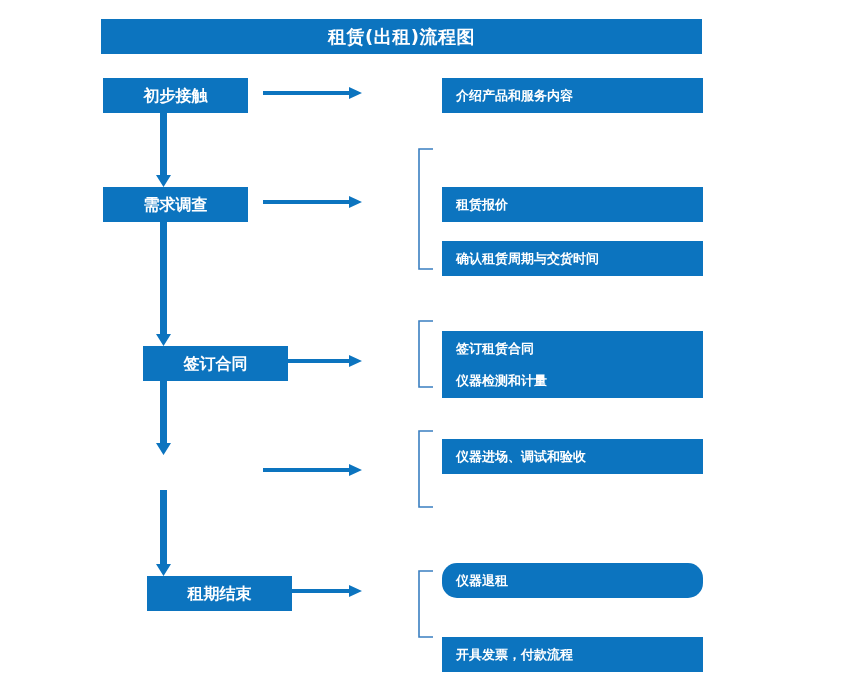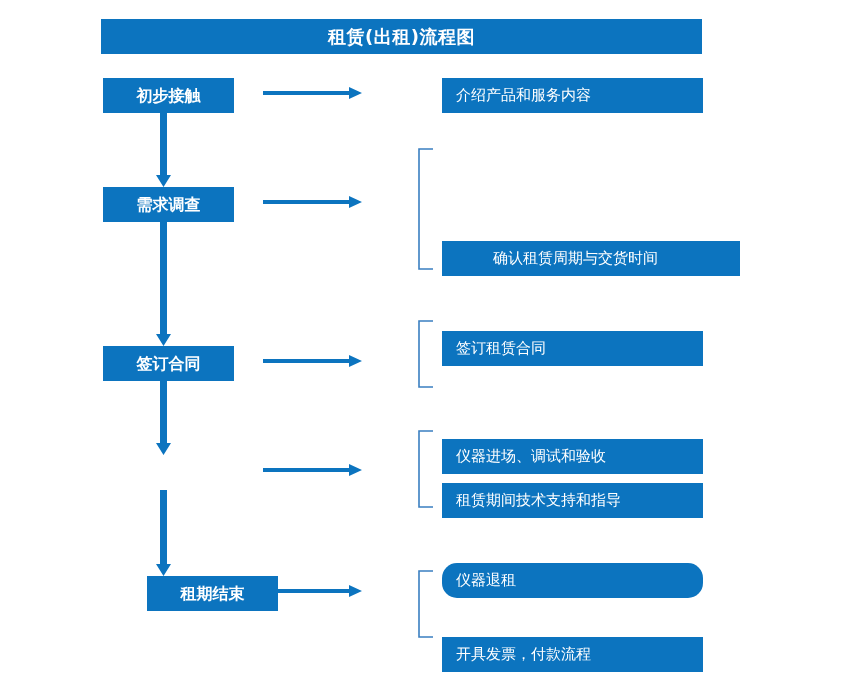--- a/index.html
+++ b/index.html
@@ -38,21 +38,21 @@
     font-weight: bold;
     letter-spacing: 0.5px;
     line-height: 1;
     white-space: nowrap;
   }
 
   
   .stage-box {
     position: absolute;
     left: 103px;
-    width: 131px;
+    width: 145px;
     height: 35px;
     background: #0c74bf;
     display: flex;
     align-items: center;
     justify-content: center;
   }
   .stage-box .stage-text {
     color: #ffffff;
     font-size: 16px;
     font-weight: bold;
@@ -66,22 +66,22 @@
     left: 442px;
     width: 261px;
     height: 35px;
     background: #0c74bf;
     display: flex;
     align-items: center;
     justify-content: flex-start;
   }
   .detail-box .detail-text {
     color: #ffffff;
-    font-size: 15px;
-    font-weight: normal;
+    font-size: 13px;
+    font-weight: bold;
     line-height: 1;
     margin-left: 14px;
     white-space: nowrap;
   }
 
   
   .h-arrow {
     position: absolute;
     left: 263px;
     width: 99px;
@@ -138,69 +138,72 @@
   <div class="h-arrow" style="top:194px;">
     <svg width="99" height="16" viewBox="0 0 99 16">
       <path d="M0 6 L86 6 L86 2 L99 8 L86 14 L86 10 L0 10 Z" fill="#0c74bf"></path>
     </svg>
   </div>
   <div class="group-bracket" style="top:148px;height:122px;">
     <svg width="15" height="122" viewBox="0 0 15 122">
       <path d="M15 1 L1 1 L1 121 L15 121" fill="none" stroke="#3a7fc1" stroke-width="1.6"></path>
     </svg>
   </div>
-  <div class="detail-box" style="top:241px;padding-left:37px;">
+  <div class="detail-box" style="top:187px;">
+    <span class="detail-text">租赁报价</span>
+  </div>
+  <div class="detail-box" style="top:241px;">
     <span class="detail-text">确认租赁周期与交货时间</span>
   </div>
 
   <div class="v-arrow" style="top:222px;height:124px;">
     <svg width="17" height="124" viewBox="0 0 17 124">
       <path d="M5 0 L12 0 L12 112 L16 112 L8.5 124 L1 112 L5 112 Z" fill="#0c74bf"></path>
     </svg>
   </div>
 
-  <div class="stage-box" style="top:346px;">
+  <div class="stage-box" style="top:346px;margin-left:40px;">
     <span class="stage-text">签订合同</span>
   </div>
   <div class="h-arrow" style="top:353px;">
     <svg width="99" height="16" viewBox="0 0 99 16">
       <path d="M0 6 L86 6 L86 2 L99 8 L86 14 L86 10 L0 10 Z" fill="#0c74bf"></path>
     </svg>
   </div>
   <div class="group-bracket" style="top:320px;height:68px;">
     <svg width="15" height="68" viewBox="0 0 15 68">
       <path d="M15 1 L1 1 L1 67 L15 67" fill="none" stroke="#3a7fc1" stroke-width="1.6"></path>
     </svg>
   </div>
   <div class="detail-box" style="top:331px;">
     <span class="detail-text">签订租赁合同</span>
   </div>
+  <div class="detail-box" style="top:363px;">
+    <span class="detail-text">仪器检测和计量</span>
+  </div>
 
   <div class="v-arrow" style="top:381px;height:74px;">
     <svg width="17" height="74" viewBox="0 0 17 74">
       <path d="M5 0 L12 0 L12 62 L16 62 L8.5 74 L1 62 L5 62 Z" fill="#0c74bf"></path>
     </svg>
   </div>
 
   <div class="h-arrow" style="top:462px;">
     <svg width="99" height="16" viewBox="0 0 99 16">
       <path d="M0 6 L86 6 L86 2 L99 8 L86 14 L86 10 L0 10 Z" fill="#0c74bf"></path>
     </svg>
   </div>
   <div class="group-bracket" style="top:430px;height:78px;">
     <svg width="15" height="78" viewBox="0 0 15 78">
       <path d="M15 1 L1 1 L1 77 L15 77" fill="none" stroke="#3a7fc1" stroke-width="1.6"></path>
     </svg>
   </div>
   <div class="detail-box" style="top:423px;margin-top:16px;">
     <span class="detail-text">仪器进场、调试和验收</span>
   </div>
-  <div class="detail-box" style="top:483px;">
-    <span class="detail-text">租赁期间技术支持和指导</span>
-  </div>
 
   <div class="v-arrow" style="top:490px;height:86px;">
     <svg width="17" height="86" viewBox="0 0 17 86">
       <path d="M5 0 L12 0 L12 74 L16 74 L8.5 86 L1 74 L5 74 Z" fill="#0c74bf"></path>
     </svg>
   </div>
 
   <div class="stage-box" style="top:576px;margin-left:44px;">
     <span class="stage-text">租期结束</span>
   </div>

